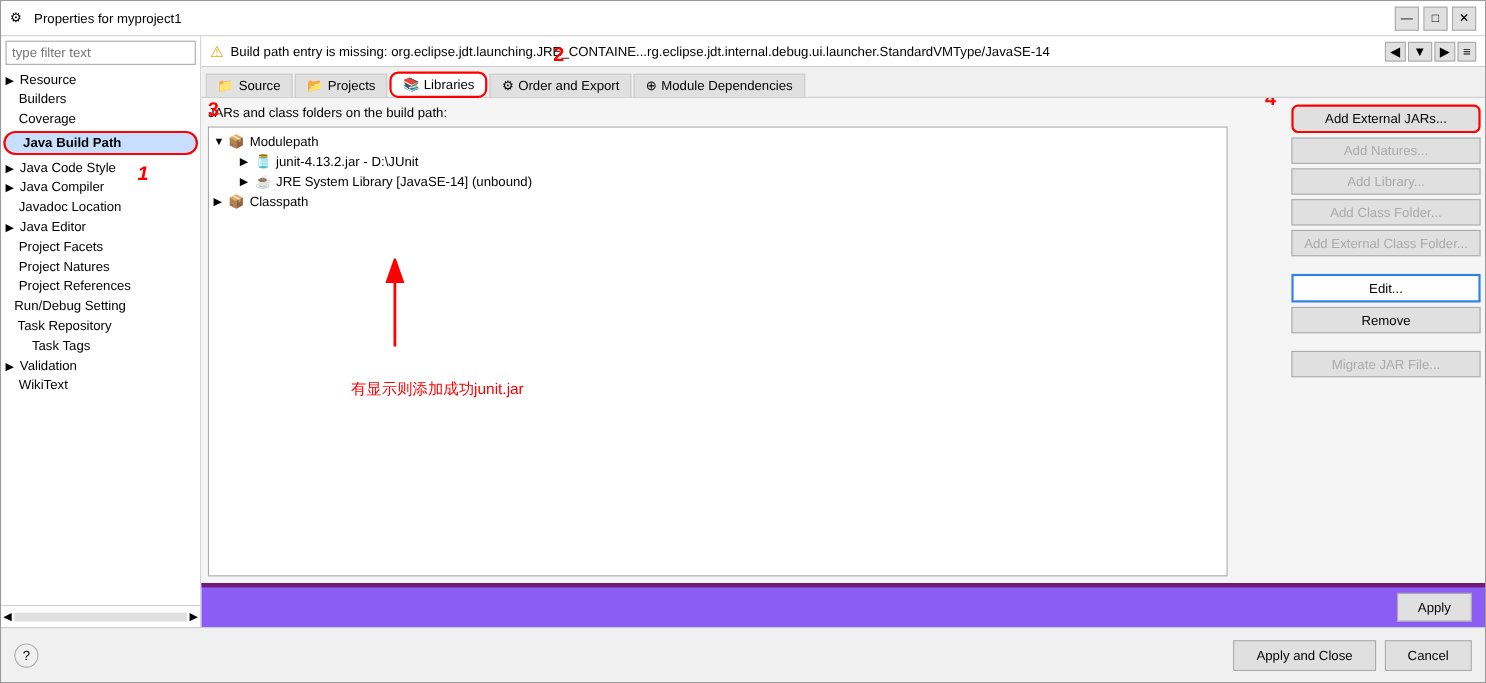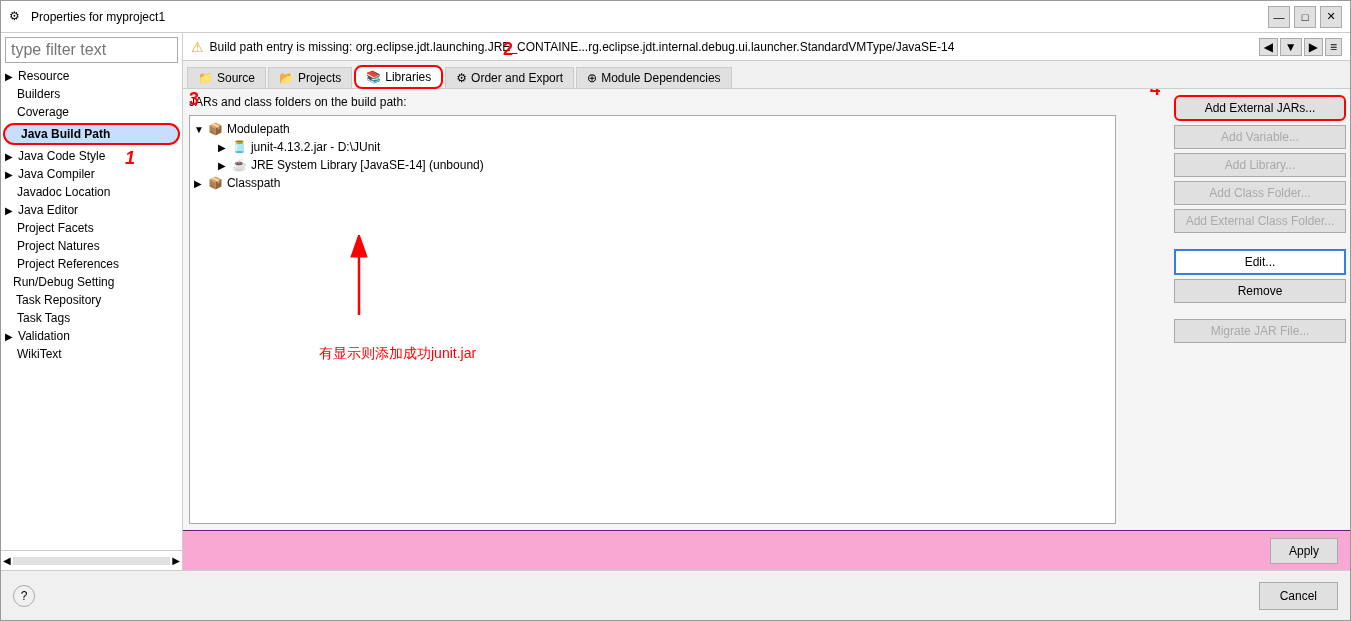--- a/index.html
+++ b/index.html
@@ -12,21 +12,21 @@
     .titlebar-icon { width: 16px; height: 16px; margin-right: 6px; }
     .titlebar-title { flex: 1; font-size: 12px; }
     .titlebar-controls { display: flex; gap: 4px; }
     .titlebar-btn { width: 22px; height: 22px; background: #e0e0e0; border: 1px solid #aaa; cursor: pointer; display: flex; align-items: center; justify-content: center; font-size: 11px; }
 
     
     .main-area { display: flex; flex: 1; overflow: hidden; }
 
     
     .sidebar { width: 182px; background: #fff; border-right: 1px solid #ccc; display: flex; flex-direction: column; overflow: hidden; }
-    .filter-input { margin: 4px; padding: 3px 5px; border: 1px solid #aaa; font-size: 16px; color: #aaa; }
+    .filter-input { margin: 4px; padding: 3px 5px; border: 1px solid #aaa; font-size: 12px; color: #aaa; }
     .sidebar-tree { flex: 1; overflow-y: auto; overflow-x: hidden; font-size: 12px; }
     .sidebar-item { padding: 2px 4px 2px 16px; cursor: pointer; white-space: nowrap; }
     .sidebar-item.selected { background: #c7deff; }
     .sidebar-item.has-children { padding-left: 4px; }
     .sidebar-item .arrow { font-size: 10px; margin-right: 2px; }
     .sidebar-item.highlighted { border: 2px solid red; border-radius: 10px; color: #000; font-weight: bold; }
     .sidebar-scroll { height: 20px; border-top: 1px solid #ccc; display: flex; align-items: center; padding: 0 2px; }
     .scroll-arrow { cursor: pointer; font-size: 10px; }
 
     
@@ -63,21 +63,21 @@
     .btn.highlighted { border: 2px solid red; background: #e0e0e0; border-radius: 6px; }
     .btn.primary { background: #fff; border: 2px solid #3080e8; }
     .btn-spacer { height: 8px; }
 
     
     .bottom-bar { height: 50px; background: #f0f0f0; border-top: 1px solid #ccc; display: flex; align-items: center; justify-content: flex-end; padding: 0 12px; gap: 8px; }
     .bottom-btn { padding: 6px 20px; background: #e0e0e0; border: 1px solid #aaa; cursor: pointer; font-size: 12px; }
     .help-icon { margin-right: auto; width: 22px; height: 22px; border: 1px solid #aaa; border-radius: 50%; display: flex; align-items: center; justify-content: center; cursor: pointer; font-size: 12px; }
 
     
-    .apply-area { height: 40px; background: #f9a8d4; border-top: 1px solid #701a75; display: flex; align-items: center; justify-content: flex-end; padding: 0 12px; }
+    .apply-area { height: 40px; background: #8b5cf6; border-top: 4px solid #701a75; display: flex; align-items: center; justify-content: flex-end; padding: 0 12px; }
     .apply-btn-right { padding: 5px 18px; background: #e0e0e0; border: 1px solid #aaa; cursor: pointer; font-size: 12px; }
   </style>
 </head>
 <body>
 
 <div class="window">
 
   <div class="titlebar">
     <span class="titlebar-icon">⚙</span>
     <span class="titlebar-title">Properties for myproject1</span>
@@ -110,21 +110,21 @@
         </div>
         <div class="sidebar-item" style="padding-left:16px;">Javadoc Location</div>
         <div class="sidebar-item has-children">
           <span class="arrow">▶</span> Java Editor
         </div>
         <div class="sidebar-item" style="padding-left:16px;">Project Facets</div>
         <div class="sidebar-item" style="padding-left:16px;">Project Natures</div>
         <div class="sidebar-item" style="padding-left:16px;">Project References</div>
         <div class="sidebar-item" style="padding-left:12px;">Run/Debug Setting</div>
         <div class="sidebar-item" style="padding-left:15px;">Task Repository</div>
-        <div class="sidebar-item" style="padding-left:16px;">Task Tags</div>
+        <div class="sidebar-item" style="padding-left:28px;">Task Tags</div>
         <div class="sidebar-item has-children">
           <span class="arrow">▶</span> Validation
         </div>
         <div class="sidebar-item" style="padding-left:16px;">WikiText</div>
       </div>
       <div class="sidebar-scroll">
         <span class="scroll-arrow">◀</span>
         <div style="flex:1; height:8px; background:#e0e0e0; margin:0 2px;"></div>
         <span class="scroll-arrow">▶</span>
       </div>
@@ -219,37 +219,38 @@
 
             <div style="position:absolute; left:130px; top:230px; color:red; font-size:14px; pointer-events:none; z-index:10;">有显示则添加成功junit.jar</div>
           </div>
         </div>
 
         <div class="buttons-panel" style="position:relative;">
 
           <div style="position:absolute; top:-10px; left:-20px; color:red; font-size:18px; font-weight:bold; pointer-events:none; z-index:10;">4</div>
 
           <button class="btn highlighted" style="border: 2px solid red; border-radius: 6px;">Add External JARs...</button>
-          <button class="btn disabled">Add Variable...</button>
+          <button class="btn disabled">Add Natures...</button>
           <button class="btn disabled">Add Library...</button>
           <button class="btn disabled">Add Class Folder...</button>
           <button class="btn disabled">Add External Class Folder...</button>
           <div class="btn-spacer"></div>
           <button class="btn primary">Edit...</button>
           <button class="btn">Remove</button>
           <div class="btn-spacer"></div>
           <button class="btn disabled">Migrate JAR File...</button>
         </div>
       </div>
 
       <div class="apply-area">
         <button class="apply-btn-right">Apply</button>
       </div>
     </div>
   </div>
 
   <div class="bottom-bar">
     <div class="help-icon">?</div>
+    <button class="bottom-btn">Apply and Close</button>
     <button class="bottom-btn">Cancel</button>
   </div>
 </div>
 
 <div style="position:fixed; top:148px; left:125px; color:red; font-size:18px; font-weight:bold; pointer-events:none; z-index:100; font-style:italic;">1</div>
 
 </body></html>

